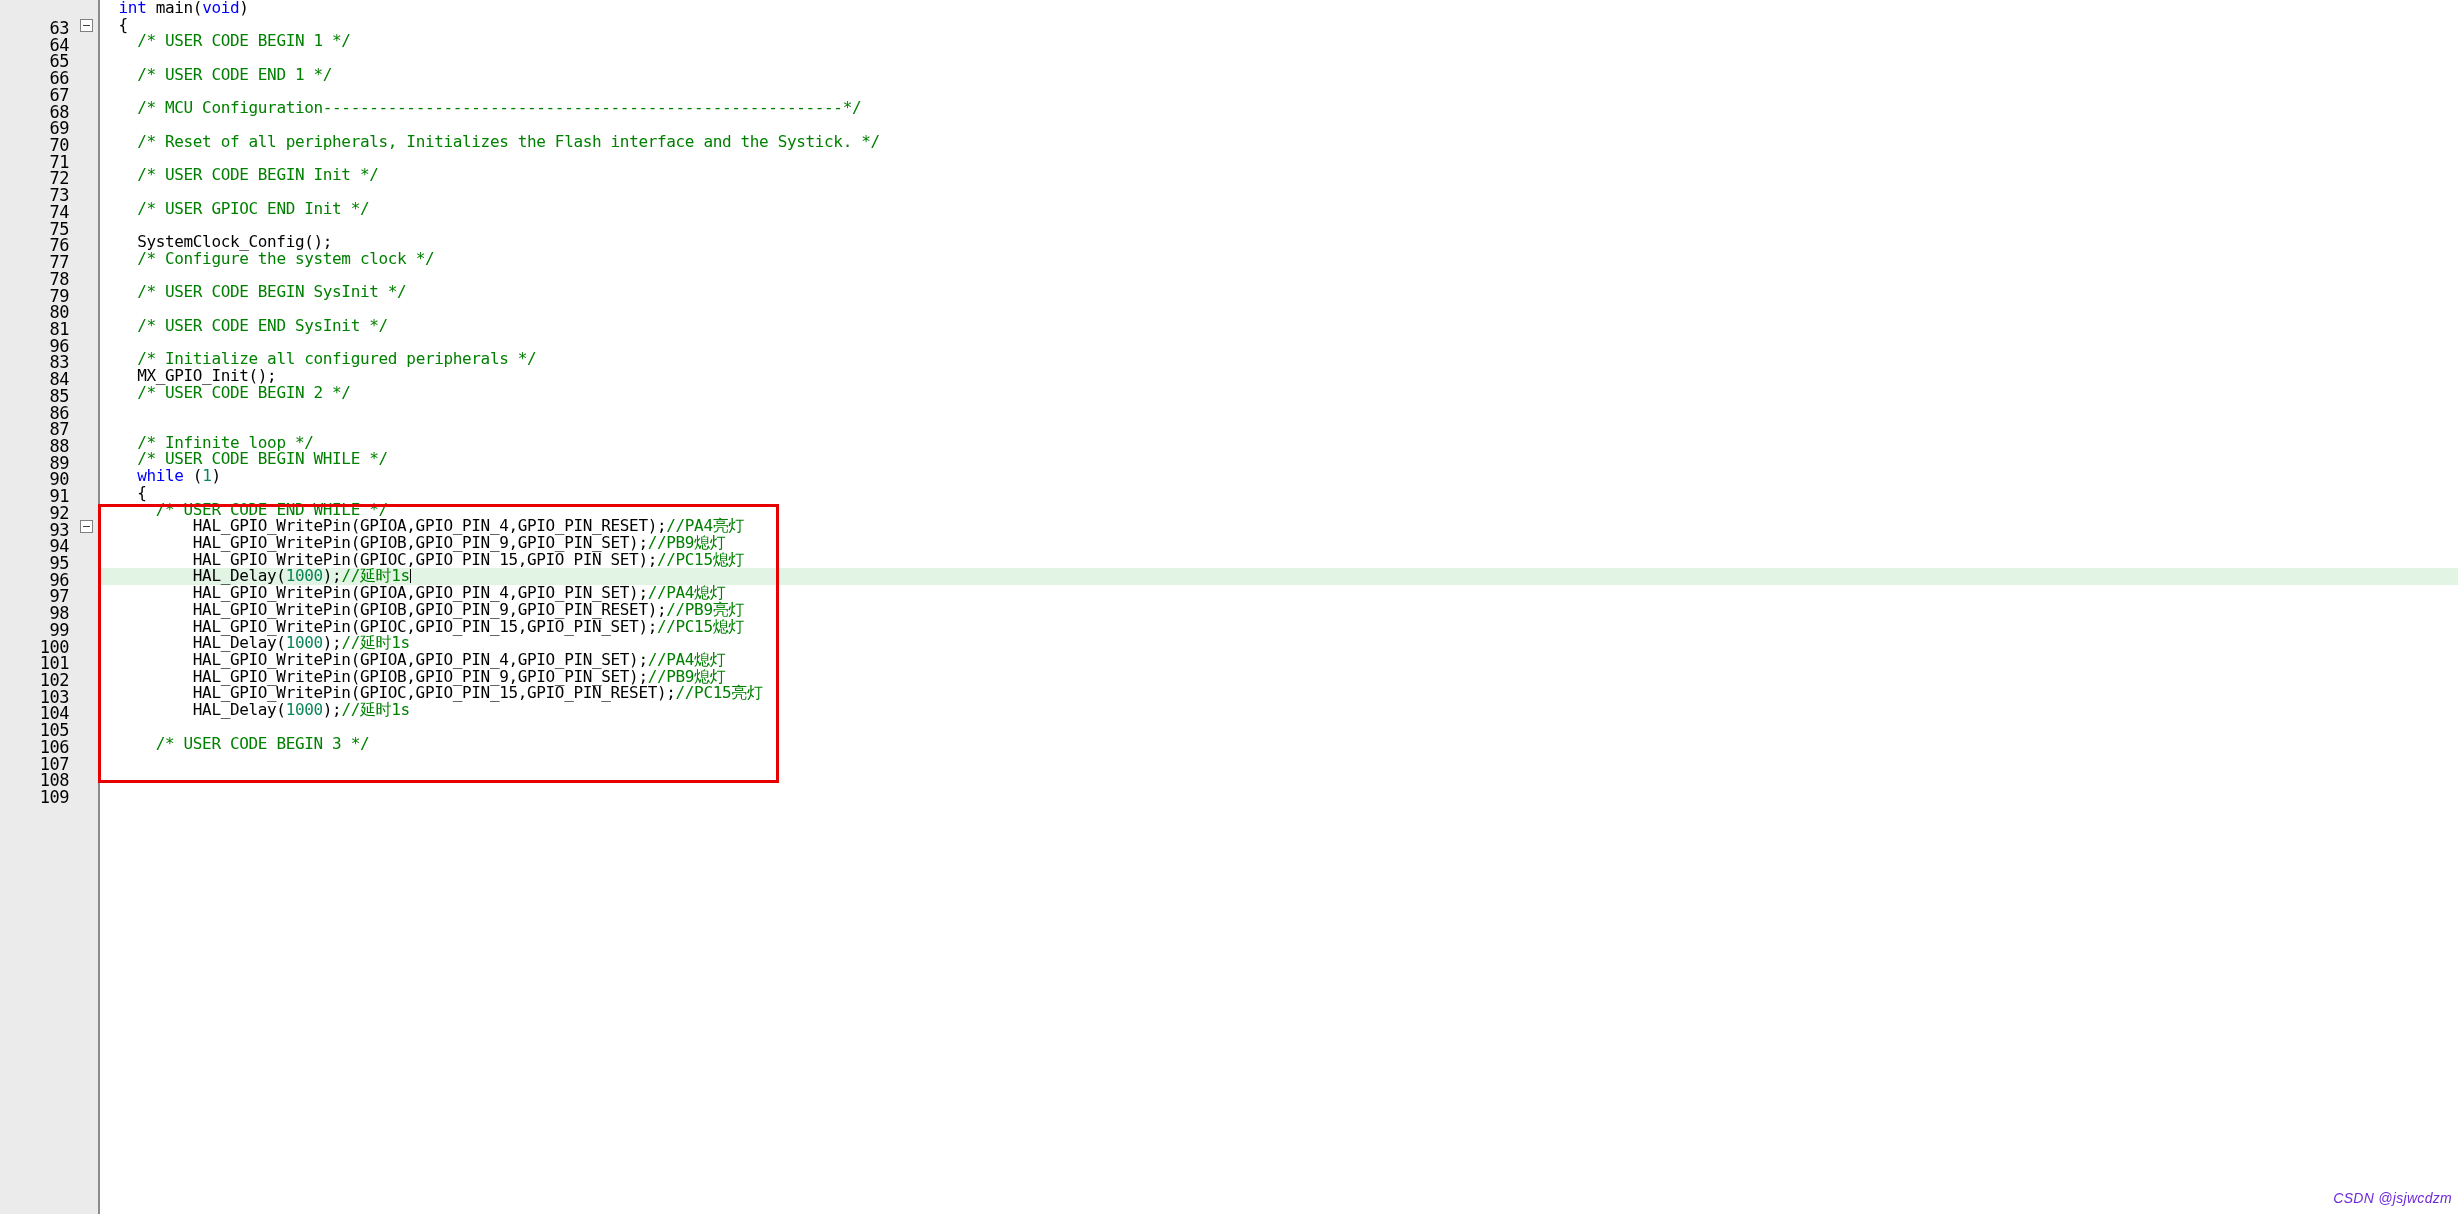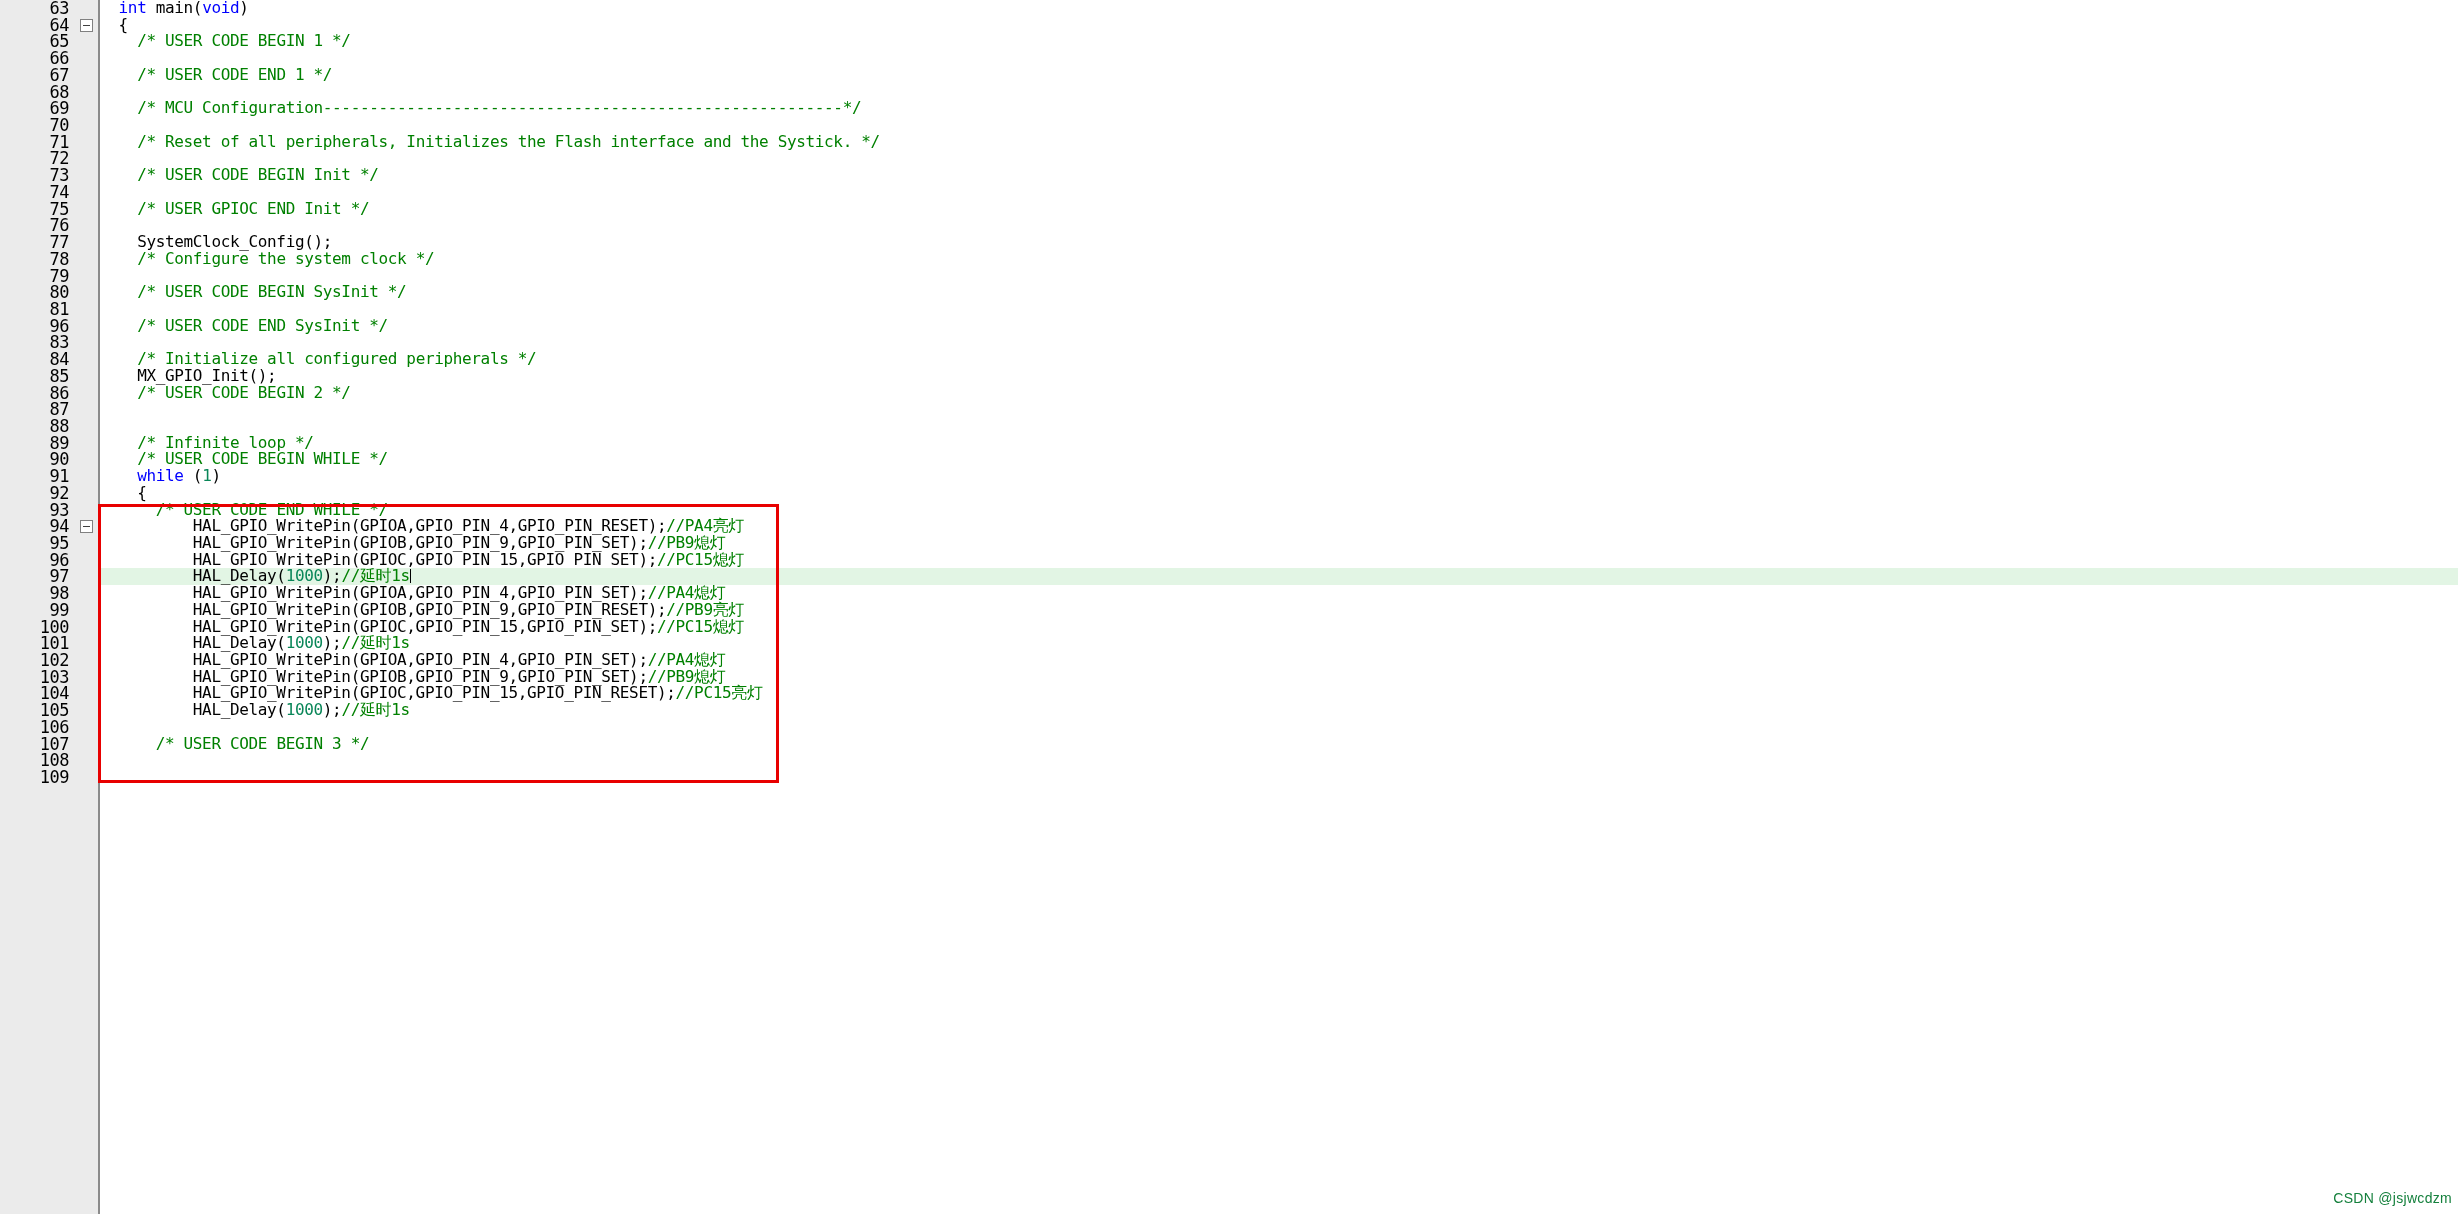--- a/index.html
+++ b/index.html
@@ -39,24 +39,24 @@
   .gutter-sep {
     position: absolute;
     left: 98px; top: 0;
     width: 2px; height: 1214px;
     background: #8b8b8b;
     z-index: 3;
   }
 
   .line-numbers {
     position: absolute;
-    left: 0; top: 0;
+    left: 0; top: 8px;
     width: 78px;
     z-index: 4;
-    padding-top: 0;
+    padding-top: 12px;
   }
   .lnum {
     height: 16.72px;
     line-height: 16.72px;
     text-align: right;
     padding-right: 9px;
     font-size: 17px;
     font-family: "DejaVu Sans Mono", "Liberation Mono", monospace;
     color: #000000;
     letter-spacing: -0.5px;
@@ -129,24 +129,25 @@
     pointer-events: none;
   }
 
   
   .watermark {
     position: absolute;
     right: 6px;
     bottom: 8px;
     font-size: 14px;
     font-family: "Liberation Sans", sans-serif;
-    color: #15803d;
+    color: #6d28d9;
     z-index: 7;
     letter-spacing: 0.3px;
     white-space: nowrap;
+    font-style: italic;
   }
 </style>
 </head>
 <body>
 
 <div id="editor">
 
   <div class="gutter"></div>
   <div class="gutter-edge"></div>
   <div class="gutter-sep"></div>

